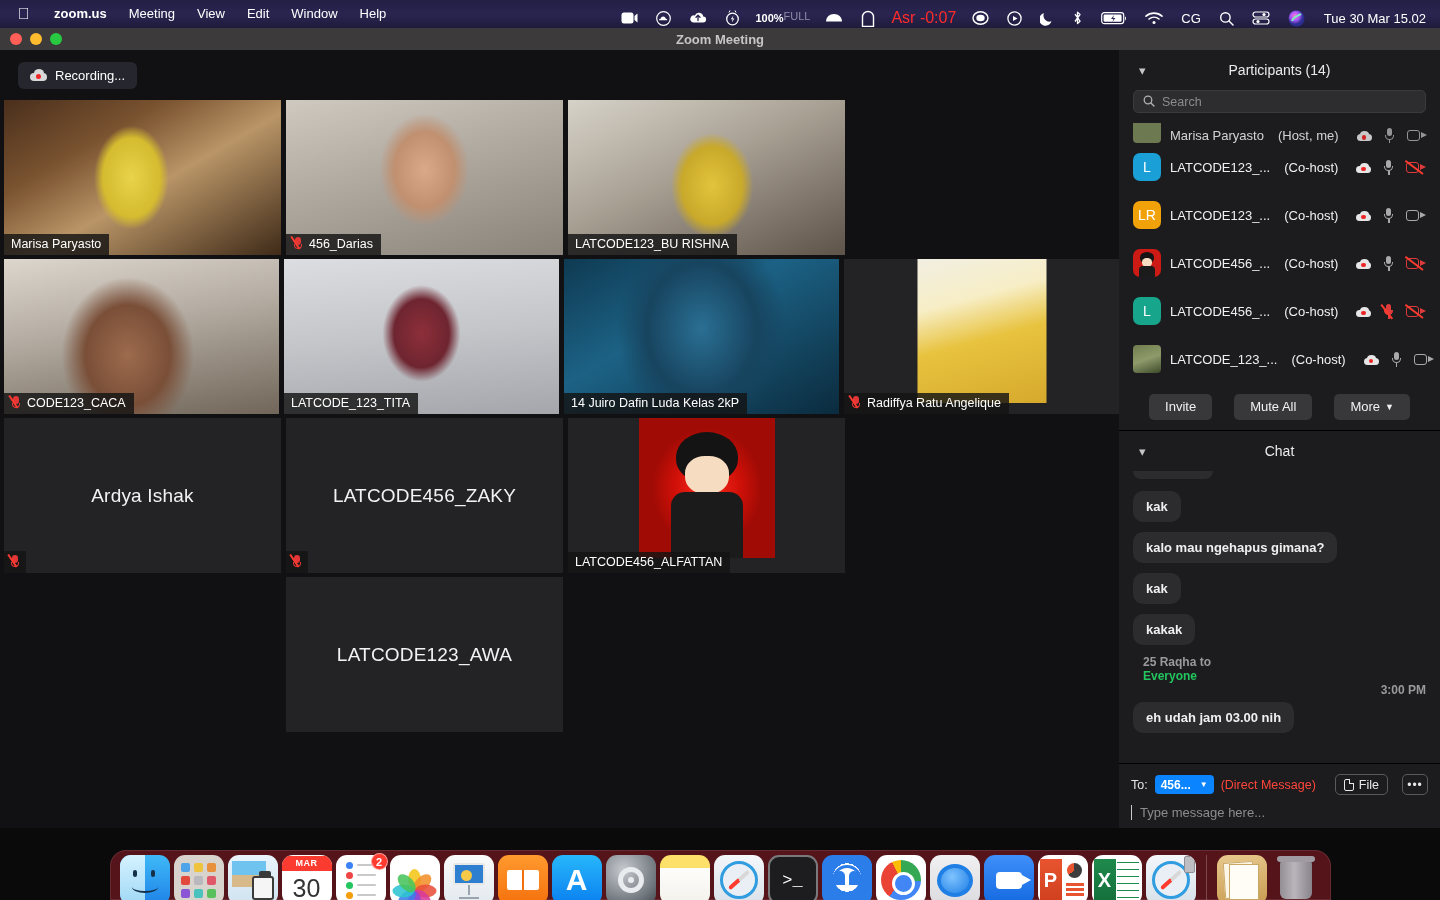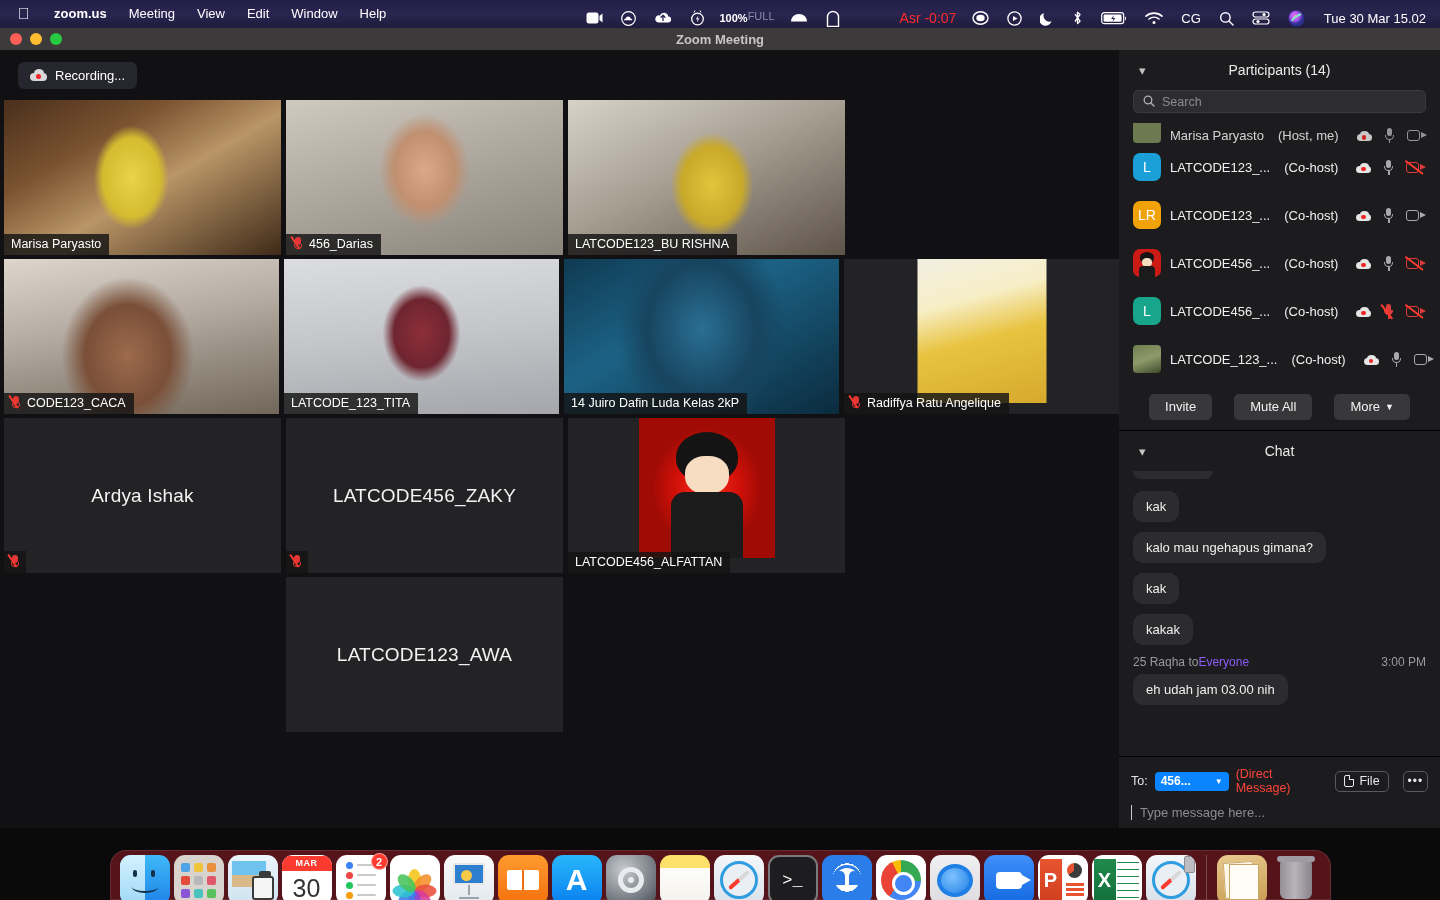--- a/index.html
+++ b/index.html
@@ -24,21 +24,21 @@
   .mb-item { padding: 0 11px; line-height: 28px; white-space: nowrap; }
   .mb-item.bold { font-weight: bold; }
   .mb-apple { padding: 0 13px 0 8px; font-size: 16px; line-height: 26px; }
   .mb-right { position: absolute; right: 8px; top: 0; height: 36px;
               display: flex; align-items: center; gap: 0; }
   .mb-ic { display: flex; align-items: center; justify-content: center;
            height: 28px; padding: 0 9px; }
   .mb-batt { display: flex; align-items: flex-start; line-height: 1; padding: 0 6px; }
   .mb-batt .pct { font-size: 11px; font-weight: bold; color: #fff; display:block; }
   .mb-batt .full { font-size: 11px; color: #8d8aa8; display:block; margin-top:-2px; }
-  .mb-asr { color: #ff2b2b; font-size: 14px; padding: 0 7px; margin-left: 44px; }
+  .mb-asr { color: #ff2b2b; font-size: 16px; padding: 0 7px; }
   .mb-time { font-size: 13px; padding: 0 6px 0 10px; white-space: nowrap; }
   .mb-cg { font-size: 13px; padding: 0 9px; }
 
   
   .window {
     position: absolute; top: 28px; left: 0; width: 1440px; height: 800px;
     background: #0f0f0f;
   }
   .titlebar {
     height: 22px; background: #3d3a3c; position: relative;
@@ -253,39 +253,39 @@
     display: flex; align-items: center; gap: 5px;
   }
 
   .chat-head {
     height: 40px; display: flex; align-items: center; position: relative;
     color: #eaeaea; font-size: 14px;
   }
   .chat-head .chev { position: absolute; left: 20px; font-size: 13px; color: #c5c5c5; }
   .chat-head .ttl { width: 100%; text-align: center; }
 
-  .chatlog { flex: 1; padding: 0 14px; overflow: hidden; position: relative; }
+  .chatlog { flex: 1; padding: 0 14px; overflow: hidden; position: relative; font-weight: bold; }
   .bub {
     background: #2c2c2e; color: #f0f0f0;
     border-radius: 10px; padding: 8px 13px;
     font-size: 13px; display: inline-block; margin-bottom: 10px;
     max-width: 250px;
   }
   .bub.clip { border-radius: 0 0 10px 10px; padding-top: 0; height: 7px; margin-bottom: 8px; width: 80px; }
-  .meta { display: flex; align-items: baseline; margin-bottom: 5px; }
+  .meta { display: flex; align-items: baseline; margin-bottom: 5px; flex-direction: column; }
   .meta .who { color: #9a9a9e; font-size: 12px; }
-  .meta .ev { color: #8b5cf6; font-size: 12px; margin-left: 0; }
+  .meta .ev { color: #22c55e; font-size: 12px; margin-left: 10px; }
   .meta .tm { color: #9a9a9e; font-size: 12px; margin-left: auto; }
 
   .composer { border-top: 1px solid #000; padding: 10px 12px 8px 12px; }
   .torow { display: flex; align-items: center; gap: 7px; margin-bottom: 8px; }
   .tolabel { color: #e4e4e6; font-size: 12.5px; }
   .topill {
     background: #0a84ff; color: #fff; border-radius: 4px;
-    height: 19px; display: flex; align-items: center; gap: 24px;
+    height: 19px; display: flex; align-items: center; gap: 9px;
     padding: 0 6px; font-size: 12px; font-weight: bold;
   }
   .topill .cv { font-size: 8px; }
   .dm { color: #ff453a; font-size: 12.5px; }
   .fbtn {
     margin-left: auto; border: 1px solid #5a5a5e; border-radius: 5px;
     height: 21px; display: flex; align-items: center; gap: 5px;
     padding: 0 8px; color: #e8e8ea; font-size: 12.5px;
   }
   .fileglyph {

